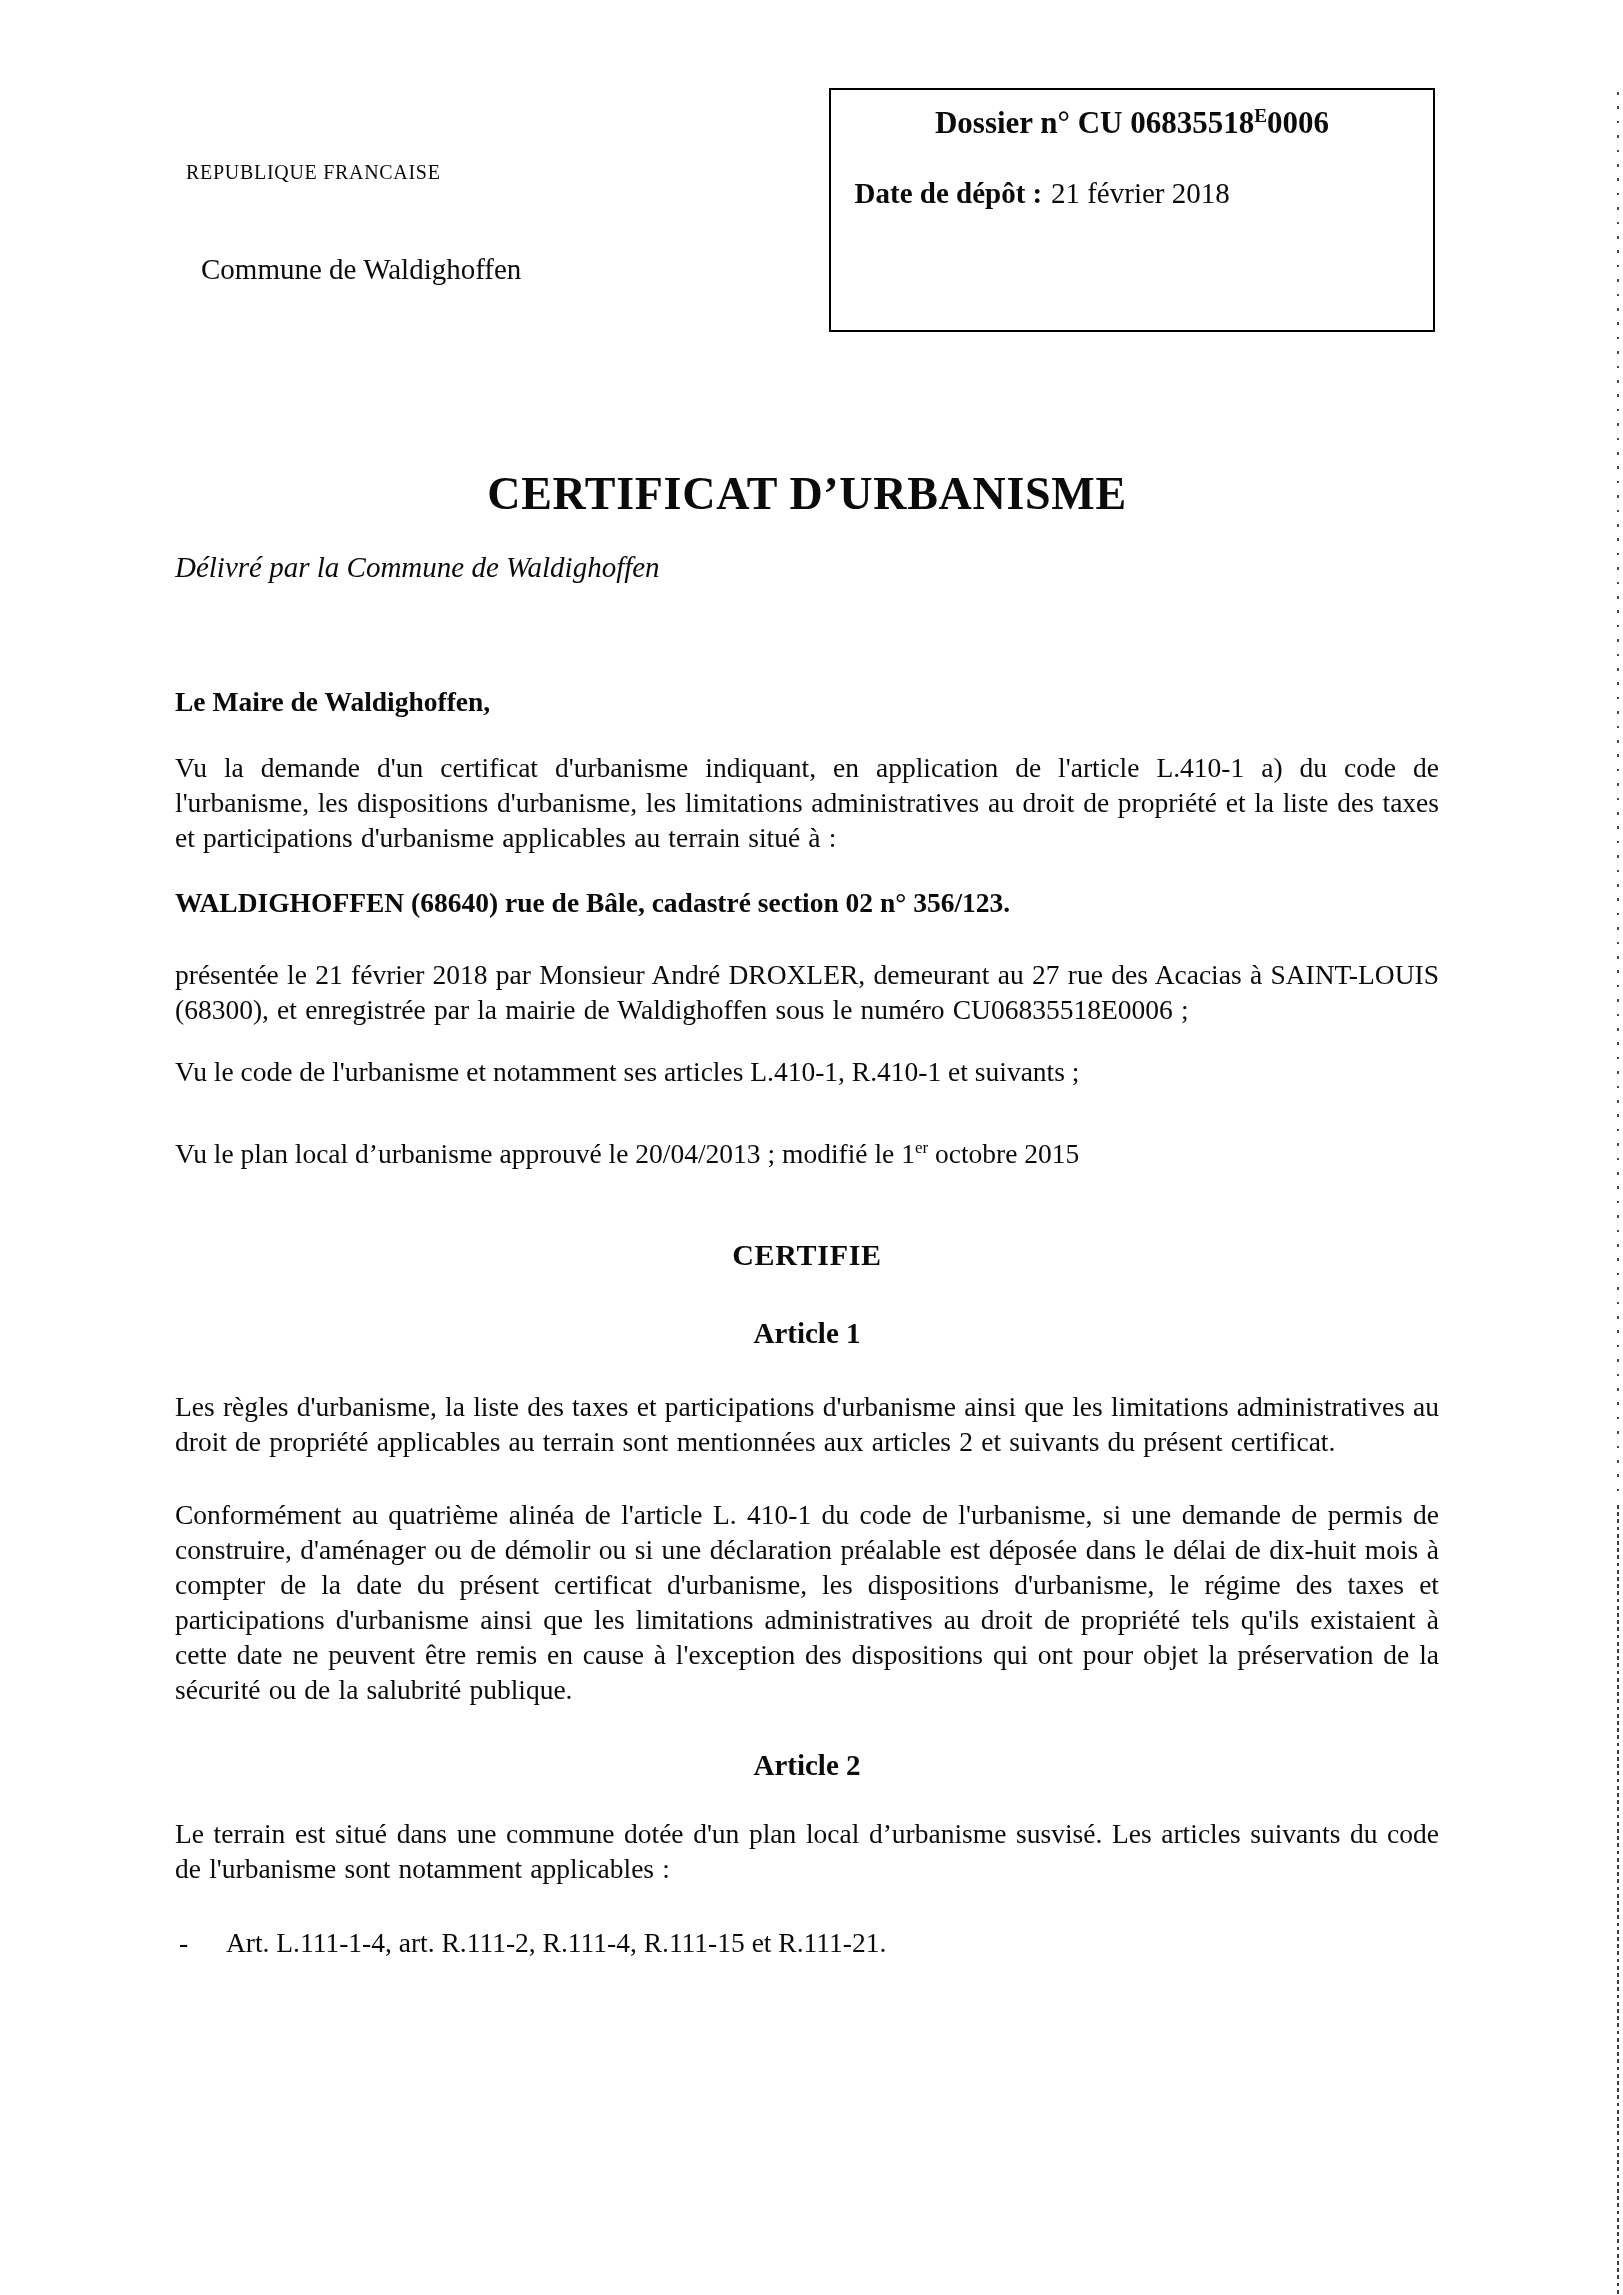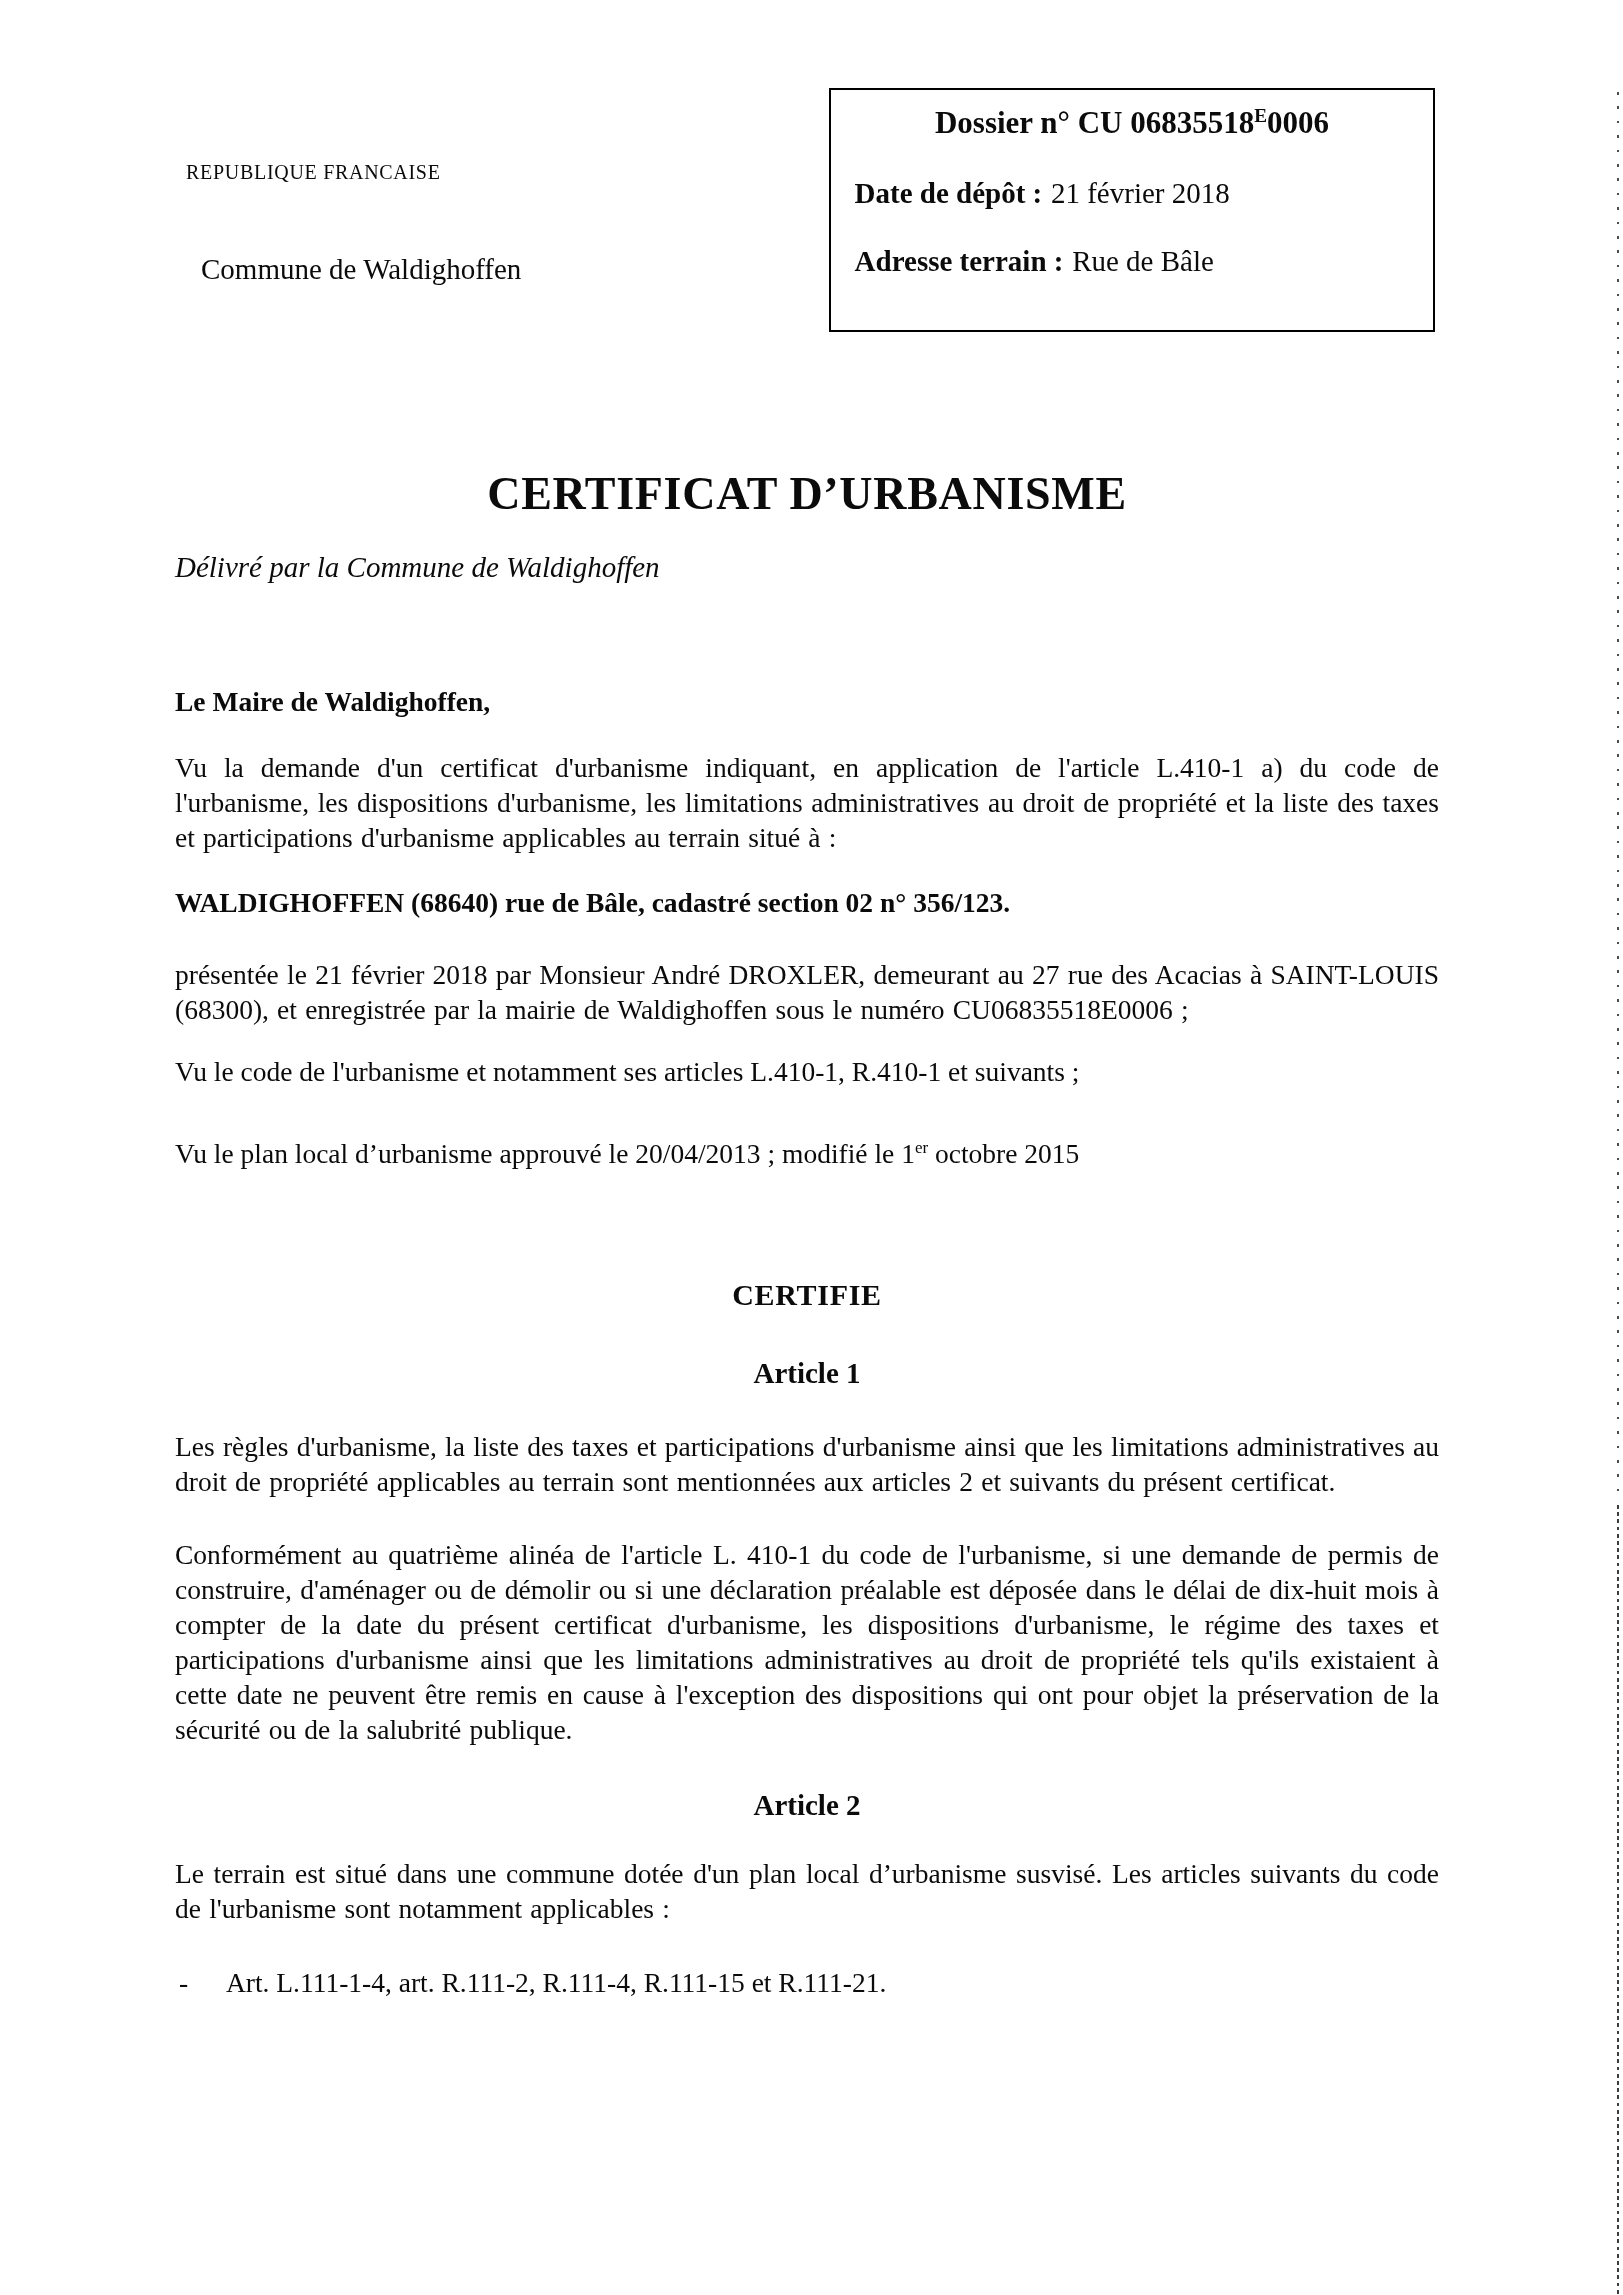--- a/index.html
+++ b/index.html
@@ -82,21 +82,21 @@
   }
   .just { text-align: justify; word-spacing: 1.3px; }
   .p-vu-demande   { margin-top: 31px; }
   .p-terrain      { margin-top: 30px; font-weight: bold; }
   .p-presentee    { margin-top: 37px; }
   .p-vu-code      { margin-top: 18px; }
   .p-vu-plu       { margin-top: 41px; }
   .p-vu-plu sup   { font-size: 0.62em; vertical-align: super; }
 
   .certifie-heading {
-    margin-top: 105px;
+    margin-top: 65px;
     text-align: center;
     font-size: 30px; font-weight: bold; line-height: 1.2;
     letter-spacing: 0.7px;
   }
   .article-heading {
     text-align: center;
     font-size: 29px; font-weight: bold; line-height: 35px;
   }
   .article1-heading { margin-top: 43px; }
   .p-article1-1 { margin-top: 38px; }
@@ -119,21 +119,20 @@
 
   <div class="scan-dots"></div>
   <div class="scan-dots-dense"></div>
 
   <div class="hdr-country">REPUBLIQUE FRANCAISE</div>
   <div class="hdr-commune">Commune de Waldighoffen</div>
 
   <div class="dossier-box">
     <div class="dossier-number"><span>Dossier n° CU 06835518</span><sup>E</sup><span>0006</span></div>
     <div class="box-row"><span class="lbl">Date de dépôt :</span><span>21 février 2018</span></div>
-    <div class="box-row"><span class="lbl">Adresse terrain :</span><span>Rue de Bâle</span></div>
   </div>
 
   <div class="main-col">
     <div class="doc-title">CERTIFICAT D’URBANISME</div>
     <div class="doc-subtitle">Délivré par la Commune de Waldighoffen</div>
 
     <div class="salutation">Le Maire de Waldighoffen,</div>
 
     <p class="para just p-vu-demande">Vu la demande d'un certificat d'urbanisme indiquant, en application de l'article L.410-1 a) du code de l'urbanisme, les dispositions d'urbanisme, les limitations administratives au droit de propriété et la liste des taxes et participations d'urbanisme applicables au terrain situé à :</p>
 

